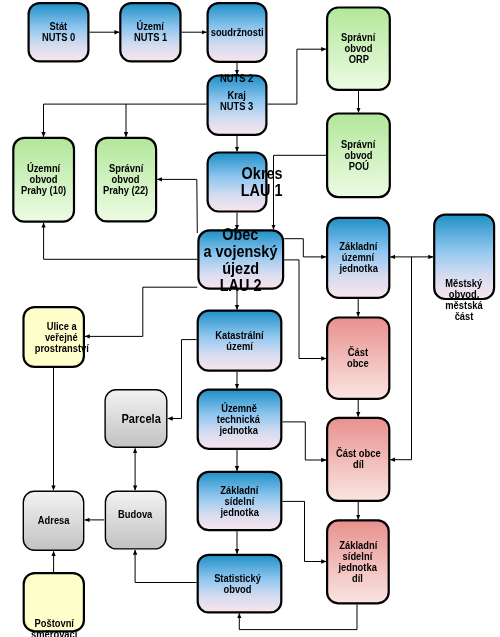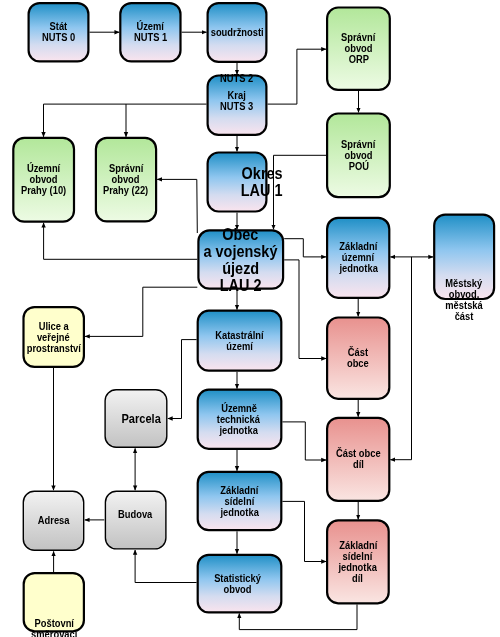--- a/index.html
+++ b/index.html
@@ -196,21 +196,21 @@
       <div class="nodetext" style="left: 326px; top: 416.7px; width: 64.4px; height: 85.3px; font-size: 11px; text-align: center;">
         <span class="ln">Část obce</span>
         <span class="ln">díl</span>
       </div>
       <div class="nodetext" style="left: 326px; top: 519.3px; width: 63.8px; height: 85.1px; font-size: 11px;">
         <span class="ln">Základní</span>
         <span class="ln">sídelní</span>
         <span class="ln">jednotka</span>
         <span class="ln">díl</span>
       </div>
-      <div class="nodetext" style="left: 22.4px; top: 306px; width: 62.6px; height: 62px; font-size: 11px;">
+      <div class="nodetext" style="left: 22.4px; top: 306px; width: 62.6px; height: 62px; font-size: 11px; padding-left: 8px;">
         <span class="ln">Ulice a</span>
         <span class="ln">veřejné</span>
         <span class="ln">prostranství</span>
       </div>
       <div class="nodetext" style="left: 22.6px; top: 572px; width: 62.4px; height: 60.4px; font-size: 11px; margin-top: 32px;">
         <span class="ln">Poštovní</span>
         <span class="ln">směrovací</span>
         <span class="ln">číslo</span>
       </div>
       <div class="nodetext" style="left: 104px; top: 388.6px; width: 74px; height: 59.8px; font-size: 13px;">

